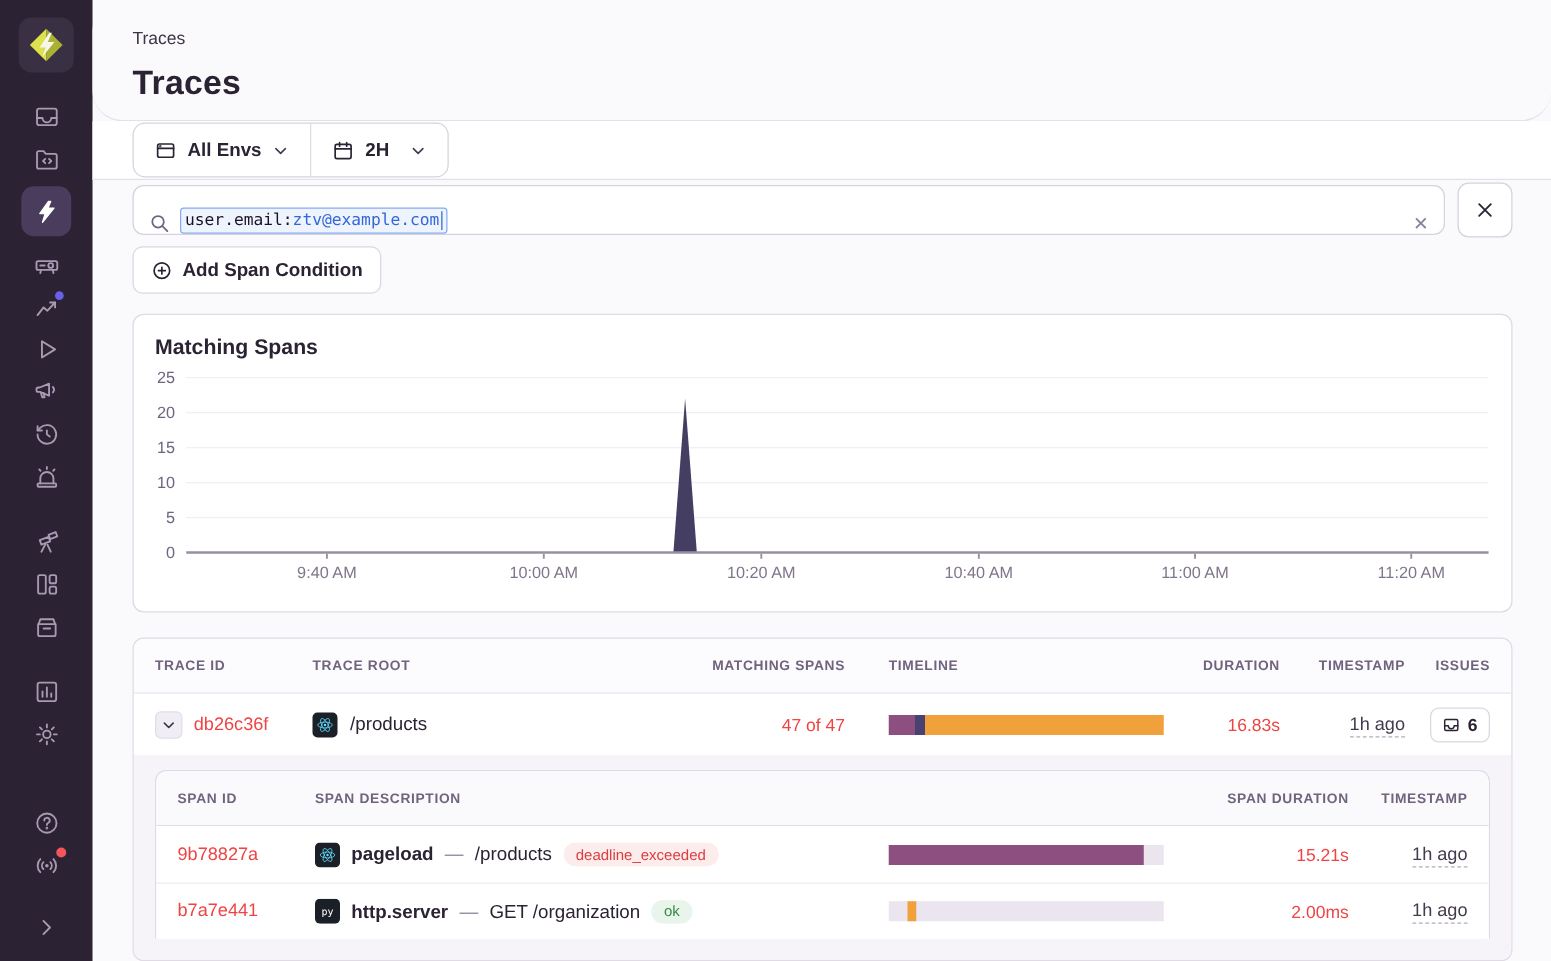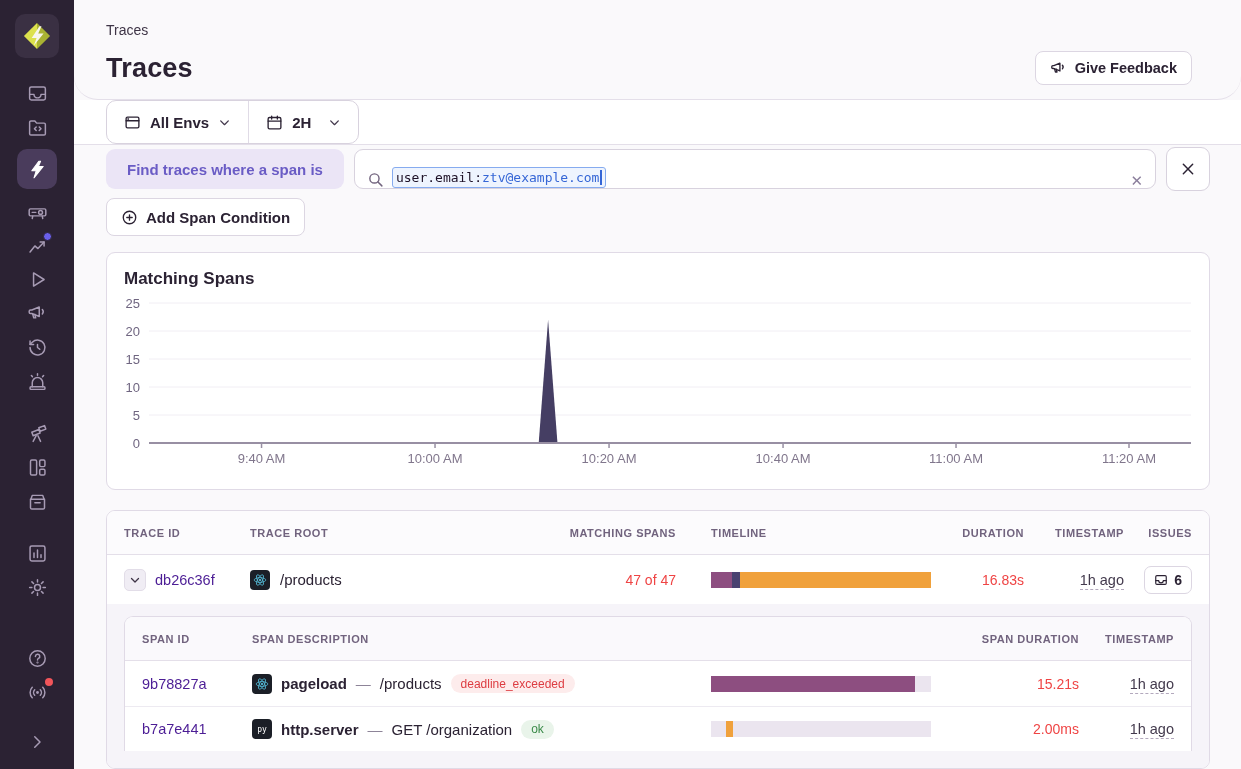--- a/index.html
+++ b/index.html
@@ -58,21 +58,21 @@
   .table-panel { margin-top:20px; overflow:hidden; }
   .grid-outer { display:grid; grid-template-columns:126px 1fr 115px 255px 93px 100px 68px; align-items:center; padding:0 17px; }
   .thead { height:44px; border-bottom:1px solid #e4dfe9; background:#fcfbfd; }
   .th { font-size:11px; font-weight:700; letter-spacing:.55px; color:#71637e; text-transform:uppercase; white-space:nowrap; }
   .right { text-align:right; justify-self:end; }
   .tl-pad { padding-left:35px; }
 
   .trace-row { height:49px; background:#fff; }
   .expand-btn { width:22px; height:22px; border-radius:5px; background:#f0edf4; border:1px solid #e2dde8; display:inline-flex; align-items:center; justify-content:center; cursor:pointer; color:#3e3446; }
   .id-cell { display:flex; align-items:center; gap:9px; }
-  .link { color:#4c1d95; font-size:14.5px; cursor:pointer; }
+  .link { color:#ef4444; font-size:14.5px; cursor:pointer; }
   .root-cell { display:flex; align-items:center; gap:10px; font-size:15px; }
   .plat-icon { width:20px; height:20px; border-radius:4px; background:#1b1f27; display:inline-flex; align-items:center; justify-content:center; flex-shrink:0; }
   .plat-py { color:#fff; font-size:8px; font-weight:400; font-family:"DejaVu Sans Mono", monospace; }
   .num { font-size:14px; color:#ef4444; }
   .bar-track { position:relative; height:16px; width:220px; }
   .bar-track.lav { background:#ebe5ef; }
   .ts { font-size:14.5px; color:#433a4d; border-bottom:1px dashed #b3a9bd; padding-bottom:1px; cursor:default; }
   .issues-btn { height:28px; padding:0 9px; gap:6px; font-size:14px; border-radius:7px; }
 
   
@@ -219,28 +219,20 @@
     </div>
   </div>
 </aside>
 
 <main class="main">
 
   <header class="page-header">
     <div class="breadcrumb">Traces</div>
     <div class="title-row">
       <h1 class="page-title">Traces</h1>
-      <button class="btn feedback-btn">
-        <svg class="icon" width="17" height="17" viewBox="0 0 24 24" fill="none" stroke="#2b2233" stroke-width="1.9" stroke-linecap="round" stroke-linejoin="round">
-            <path d="M14 4.5v11L5.5 12H4a1.5 1.5 0 0 1-1.5-1.5v-1A1.5 1.5 0 0 1 4 8h1.5z"></path>
-            <path d="M6.5 12.5l1.2 4.5h2.2l-.9-4"></path>
-            <path d="M17.5 7.5c1.3 1.5 1.3 3.5 0 5"></path>
-          </svg>
-        <span>Give Feedback</span>
-      </button>
     </div>
   </header>
 
   <div class="toolbar-strip">
     <div class="seg-group">
       <div class="seg">
         <svg class="icon" width="17" height="17" viewBox="0 0 24 24" fill="none" stroke="#2b2233" stroke-width="1.9" stroke-linecap="round" stroke-linejoin="round">
             <rect x="3" y="4.5" width="18" height="15" rx="2"></rect>
             <path d="M3 9.5h18"></path>
             <circle cx="6" cy="7" r="0.4" fill="#2b2233"></circle>
@@ -260,21 +252,20 @@
             <path d="M5 9l7 7 7-7"></path>
           </svg>
       </div>
     </div>
   </div>
 
   <div class="content">
 
     
     <div class="query-row">
-      <div class="query-pill">Find traces where a span is</div>
       <div class="search-box">
         <svg class="icon" width="17" height="17" viewBox="0 0 24 24" fill="none" stroke="#71637e" stroke-width="2" stroke-linecap="round">
             <circle cx="10.5" cy="10.5" r="6.5"></circle>
             <path d="M15.5 15.5L21 21"></path>
           </svg>
         <span class="token">
             <span class="tkey">user.email:</span>
             <span class="tval">ztv@example.com</span>
             <span class="caret"></span>
           </span>

